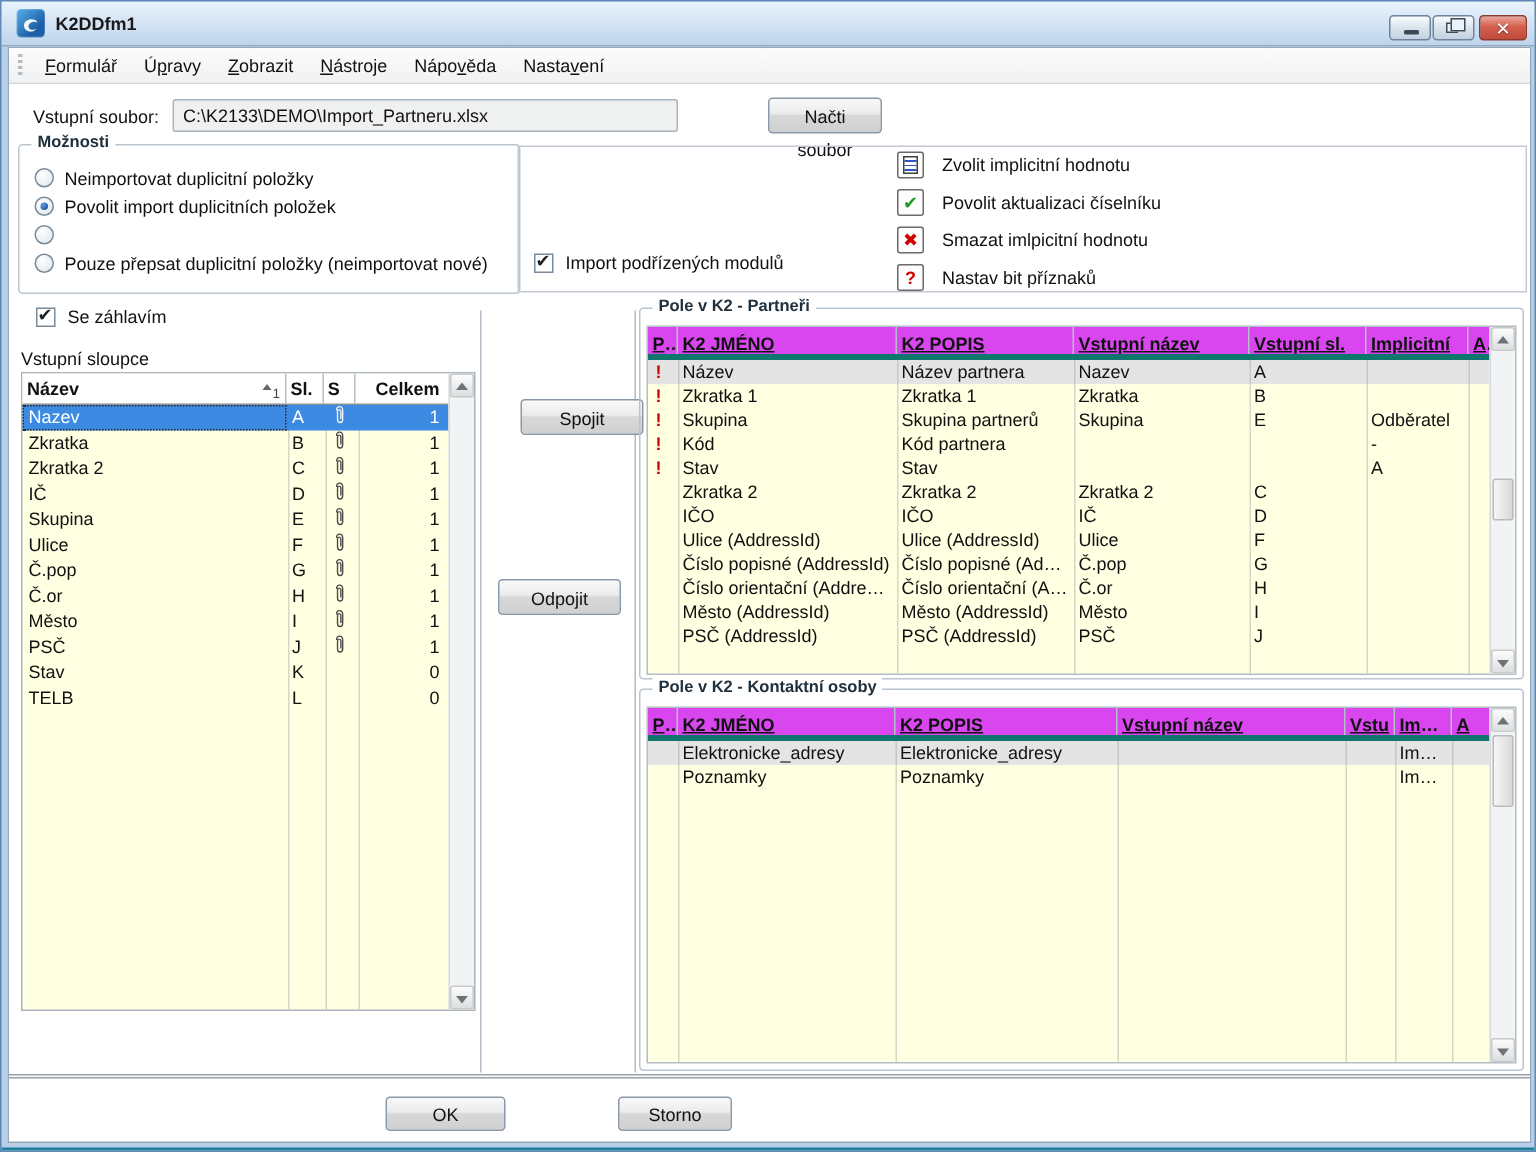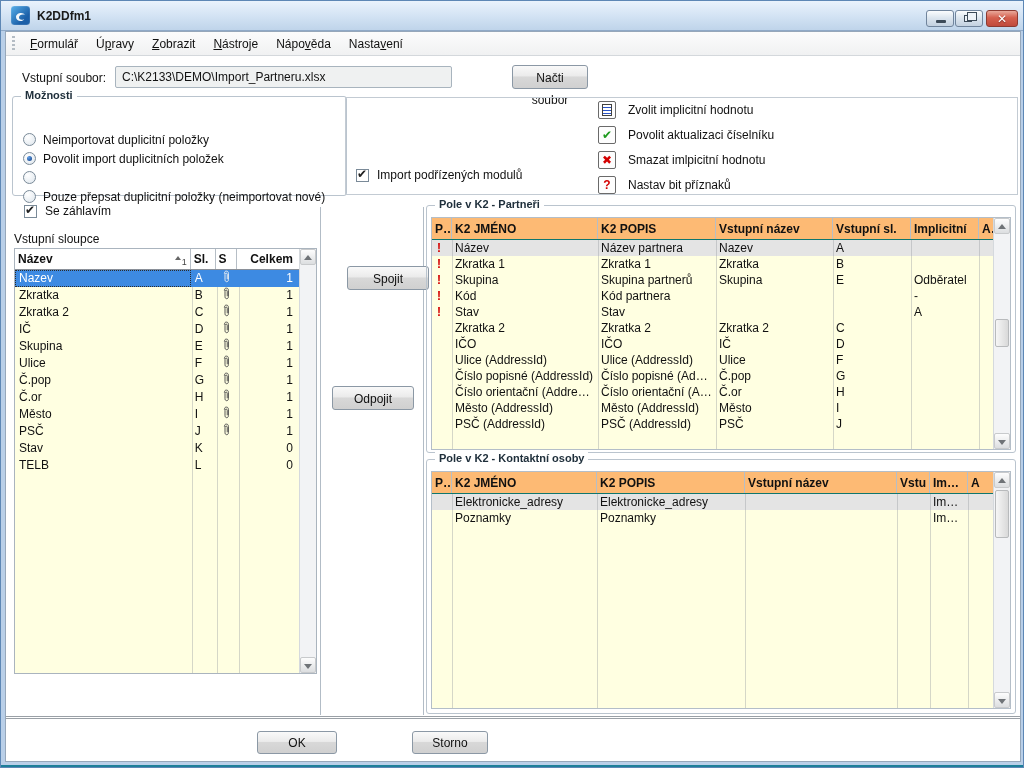--- a/index.html
+++ b/index.html
@@ -36,21 +36,21 @@
   .textbox{position:absolute;left:109px;top:34px;width:337px;height:22px;background:#eff1f1;border:1px solid #a8b4be;border-radius:2px;padding:3px 6px;white-space:nowrap;overflow:hidden;}
   .btn{position:absolute;border:1px solid #8b98a5;border-radius:3px;background:linear-gradient(#f9f9f9,#ebebeb 45%,#d8d8d8 50%,#d0d0d0);text-align:center;font-family:inherit;font-size:12px;color:#111;cursor:default;}
   .btn-load{left:506px;top:33px;width:76px;height:24px;line-height:22px;}
 
   
   .group{position:absolute;border:1px solid #bac4ce;border-radius:3px;}
   .group-label{position:absolute;top:-8px;left:8px;background:#fff;padding:0 4px;font-size:11px;color:#20303c;font-weight:bold;}
   .g-options{left:6px;top:64px;width:335px;height:100px;}
   .panel{position:absolute;left:339px;top:65px;width:673px;height:98px;border:1px solid #c3cbd3;}
 
-  .radio-list{position:absolute;left:10px;top:12px;margin-top:21px;}
+  .radio-list{position:absolute;left:10px;top:12px;}
   .radio-row{display:flex;align-items:center;height:19px;cursor:default;}
   .radio{width:13px;height:13px;border-radius:50%;border:1px solid #7a8a98;background:radial-gradient(circle at 35% 30%,#ffffff,#dde5ec);margin-right:7px;position:relative;flex:0 0 auto;}
   .radio.on::after{content:'';position:absolute;left:3px;top:3px;width:5px;height:5px;border-radius:50%;background:radial-gradient(circle at 35% 30%,#5f9fe8,#123c80);}
 
   .cb{width:13px;height:13px;border:1px solid #7a8a98;background:#fff;position:relative;display:inline-block;vertical-align:-2px;flex:0 0 auto;}
   .cb.on::after{content:'✔';position:absolute;left:0px;top:-3px;font-size:12px;font-weight:bold;color:#202020;}
   .cbrow{display:flex;align-items:center;gap:8px;cursor:default;}
   .cb-import{position:absolute;left:10px;top:70px;}
   .cb-header{position:absolute;left:18px;top:172px;}
 
@@ -94,21 +94,21 @@
   .vs1{left:314px;} .vs2{left:417px;}
 
   .btn-join{left:326px;top:234px;width:82px;height:24px;line-height:22px;margin-left:15px;}
   .btn-detach{left:326px;top:354px;width:82px;height:24px;line-height:22px;}
 
   
   .g-partners{left:420px;top:173px;width:590px;height:248px;}
   .g-contacts{left:420px;top:427px;width:590px;height:255px;}
   .rtable{position:absolute;left:4px;top:11px;width:580px;background:#ffffe1;border:1px solid #b4bec8;}
   .t1{height:233px;} .t2{height:238px;}
-  .rhead{position:absolute;left:0;top:0;right:17px;height:22px;background:#fdba74;border-bottom:1px solid #0f766e;display:flex;}
+  .rhead{position:absolute;left:0;top:0;right:17px;height:22px;background:#d946ef;border-bottom:4px solid #0f766e;display:flex;text-decoration:underline;}
   .rc{padding:0 3px;white-space:nowrap;overflow:hidden;text-overflow:ellipsis;}
   .rc.h{font-weight:bold;border-right:1px solid #b6bec6;padding-top:4px;height:100%;}
   .rbody{position:absolute;left:0;top:22px;right:17px;bottom:0;}
   .rrow{display:flex;height:16px;line-height:16px;}
   .rrow.rsel{background:#e4e4e4;}
   .bang{color:#d40000;font-weight:bold;padding-left:5px;}
   .t1 .c0{width:20px;} .t1 .c1{width:146px;} .t1 .c2{width:118px;} .t1 .c3{width:117px;} .t1 .c4{width:78px;} .t1 .c5{width:68px;} .t1 .c6{flex:1;border-right:none;}
   .t2 .c0{width:20px;} .t2 .c1{width:145px;} .t2 .c2{width:148px;} .t2 .c3{width:152px;} .t2 .c4{width:33px;} .t2 .c5{width:38px;} .t2 .c6{flex:1;border-right:none;}
   .t1 .tv1{left:20px;} .t1 .tv2{left:166px;} .t1 .tv3{left:284px;} .t1 .tv4{left:401px;} .t1 .tv5{left:479px;} .t1 .tv6{left:547px;}
   .t2 .tv1{left:20px;} .t2 .tv2{left:165px;} .t2 .tv3{left:313px;} .t2 .tv4{left:465px;} .t2 .tv5{left:498px;} .t2 .tv6{left:536px;}

